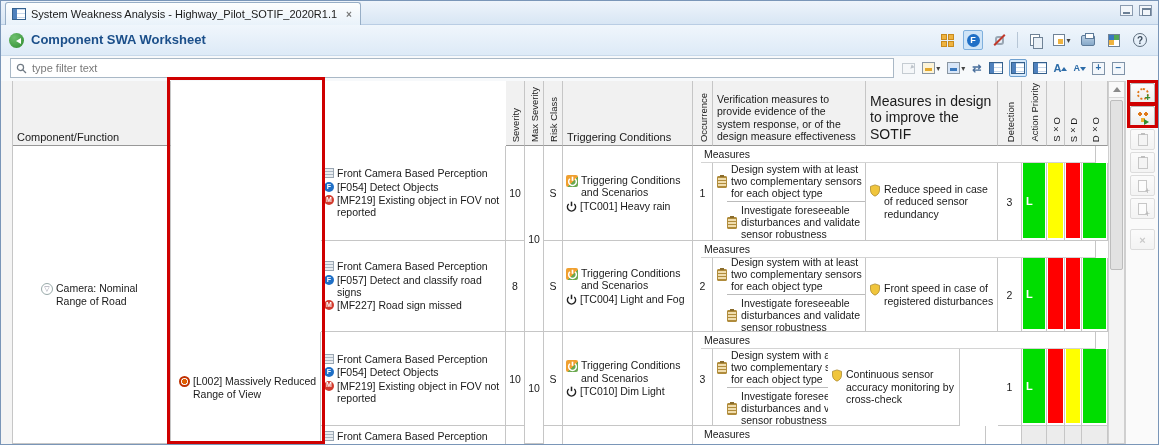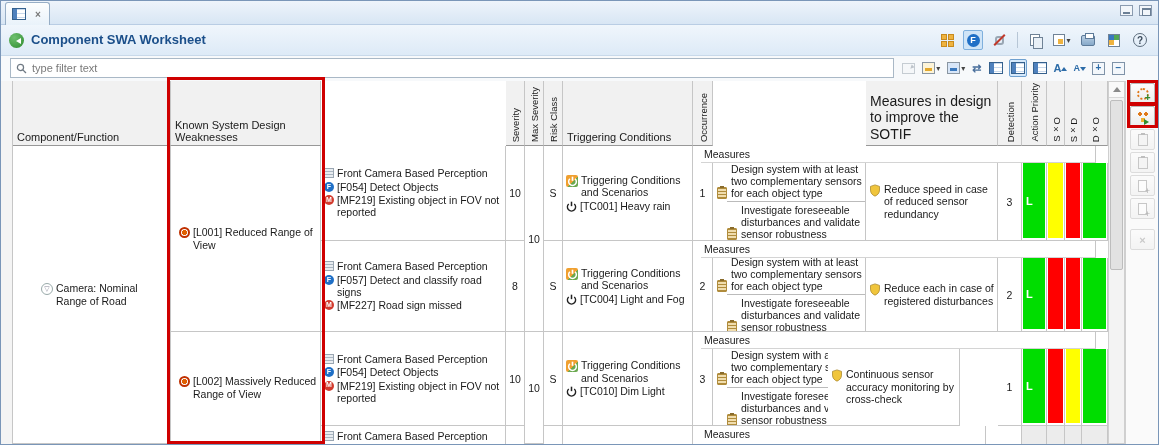--- a/index.html
+++ b/index.html
@@ -69,21 +69,21 @@
 
   
   .cell{position:absolute;border-right:1px solid #c6c6c6;border-bottom:1px solid #c6c6c6;background:#fff;font-size:10.5px;overflow:hidden}
   .hcell{background:#f1f1f1;display:flex;align-items:flex-end;padding:2px 4px;font-size:11px;border-bottom:1px solid #989898}
   .vlab{position:absolute;bottom:3px;left:50%;transform:translateX(-50%) rotate(180deg);writing-mode:vertical-rl;font-size:9.5px;white-space:nowrap}
   .ctr{display:flex;align-items:center;justify-content:center}
   .stack{display:flex;flex-direction:column;justify-content:center;padding:2px 3px;gap:1px;line-height:1.18}
   .li{display:flex;align-items:flex-start;gap:3px}
   .li .tx{flex:1}
   .band{position:absolute;left:700px;width:395px;height:17px;background:#fff;border-bottom:1px solid #d4d4d4;border-right:1px solid #c6c6c6;font-size:10.5px;padding:2px 0 0 3px}
-  .vm{display:flex;align-items:flex-end;gap:4px;padding:2px 2px 2px 4px}
+  .vm{display:flex;align-items:center;gap:4px;padding:2px 2px 2px 4px}
   .vm + .vm{border-top:1px solid #bbb;margin-left:14px;padding-left:0}
   .fill{position:absolute;left:1px;right:1px;top:0;bottom:2px}
   .ap-l{color:#fff;font-weight:bold;font-size:11px;padding-left:3px;display:flex;align-items:center}
   .tleft{position:absolute;left:0;top:80px;width:12px;height:363px;background:#f4f4f4;border-right:1px solid #c6c6c6}
 
   
   .ri{flex:0 0 auto;margin-top:1px}
   .ic-doc{width:10px;height:10px;border:1px solid #9aa6b2;background:linear-gradient(#aab6c2 1.5px,transparent 1.5px) 0 2px/10px 3px,#e8ecf0}
   .ic-fb{width:10px;height:10px;border-radius:50%;background:#1f6fc6;color:#fff;font-size:7px;font-weight:bold;display:flex;align-items:center;justify-content:center}
   .ic-mb{width:10px;height:10px;border-radius:50%;background:#d23b2e;color:#fff;font-size:7px;font-weight:bold;display:flex;align-items:center;justify-content:center}
@@ -120,20 +120,21 @@
   .anno{position:absolute;border:3px solid #cf0000;z-index:60;pointer-events:none}
 </style>
 </head>
 <body>
 
 <div class="window">
 
   <div class="tabbar">
     <div class="tab">
       <span class="ic-tblview"></span>
+      <span class="tab-title">System Weakness Analysis - Highway_Pilot_SOTIF_2020R1.1</span>
       <span class="tab-close">×</span>
     </div>
     <div class="winctrl">
       <span class="wc min"></span>
       <span class="wc max"></span>
     </div>
   </div>
 
   <div class="pagehdr">
     <span class="ic-green"></span>
@@ -223,37 +224,37 @@
           <span class="ic-sq">−</span>
         </span>
     </div>
   </div>
 
   <div class="tleft"></div>
 
   <div class="cell hcell" style="left:12px;top:80px;width:158px;height:65px">
       <span>Component/Function</span>
     </div>
-  <div class="cell hcell" style="left:170px;top:80px;width:150px;height:65px">
-      <span>Known System Design Weaknesses</span>
-    </div>
   <div class="cell hcell" style="left:505px;top:80px;width:19px;height:65px">
       <span class="vlab">Severity</span>
     </div>
   <div class="cell hcell" style="left:524px;top:80px;width:19px;height:65px">
       <span class="vlab">Max Severity</span>
     </div>
   <div class="cell hcell" style="left:543px;top:80px;width:19px;height:65px">
       <span class="vlab">Risk Class</span>
     </div>
   <div class="cell hcell" style="left:562px;top:80px;width:130px;height:65px">
       <span>Triggering Conditions</span>
     </div>
   <div class="cell hcell" style="left:692px;top:80px;width:20px;height:65px">
       <span class="vlab">Occurrence</span>
+    </div>
+  <div class="cell hcell" style="left:712px;top:80px;width:153px;height:65px;font-size:10.5px;line-height:1.2">
+      <span>Verification measures to provide evidence of the system response, or of the design measure effectiveness</span>
     </div>
   <div class="cell hcell" style="left:865px;top:80px;width:132px;height:65px;font-size:14px;line-height:1.2">
       <span>Measures in design to improve the SOTIF</span>
     </div>
   <div class="cell hcell" style="left:997px;top:80px;width:24px;height:65px">
       <span class="vlab">Detection</span>
     </div>
   <div class="cell hcell" style="left:1021px;top:80px;width:25px;height:65px">
       <span class="vlab">Action Priority</span>
     </div>
@@ -265,28 +266,20 @@
     </div>
   <div class="cell hcell" style="left:1081px;top:80px;width:26px;height:65px">
       <span class="vlab">D×O</span>
     </div>
 
   <div class="cell" style="left:12px;top:145px;width:158px;height:298px">
     <div class="stack" style="height:100%;padding-left:28px">
         <div class="li">
           <span class="ic-compfn ri"></span>
           <span class="tx">Camera: Nominal Range of Road</span>
-        </div>
-      </div>
-  </div>
-  <div class="cell" style="left:170px;top:145px;width:150px;height:186px">
-    <div class="stack" style="height:100%;padding-left:8px">
-        <div class="li">
-          <span class="ic-weak ri"></span>
-          <span class="tx">[L001] Reduced Range of View</span>
         </div>
       </div>
   </div>
   <div class="cell" style="left:170px;top:331px;width:150px;height:112px">
     <div class="stack" style="height:100%;padding-left:8px">
         <div class="li">
           <span class="ic-weak ri"></span>
           <span class="tx">[L002] Massively Reduced Range of View</span>
         </div>
       </div>
@@ -441,21 +434,21 @@
           <span class="tx">Investigate foreseeable disturbances and validate sensor robustness</span>
         </div>
     </div>
   </div>
   <div class="cell" style="left:865px;top:257px;width:132px;height:74px">
     <div class="stack" style="height:100%">
         <div class="li">
           <svg class="ic-shield" width="12" height="13" viewBox="0 0 16 17">
             <path d="M8 1 14 3v5c0 4-2.7 6.8-6 8-3.3-1.2-6-4-6-8V3Z" fill="#f0c53c" stroke="#a8852a"></path>
           </svg>
-          <span class="tx">Reduce each in case of registered disturbances</span>
+          <span class="tx">Front speed in case of registered disturbances</span>
         </div>
       </div>
   </div>
   <div class="cell ctr" style="left:997px;top:257px;width:24px;height:74px">
       <span>2</span>
     </div>
   <div class="cell" style="left:1021px;top:257px;width:25px;height:74px">
       <div class="fill ap-l" style="background-color: rgb(0, 221, 0);">
         <span>L</span>
       </div>

